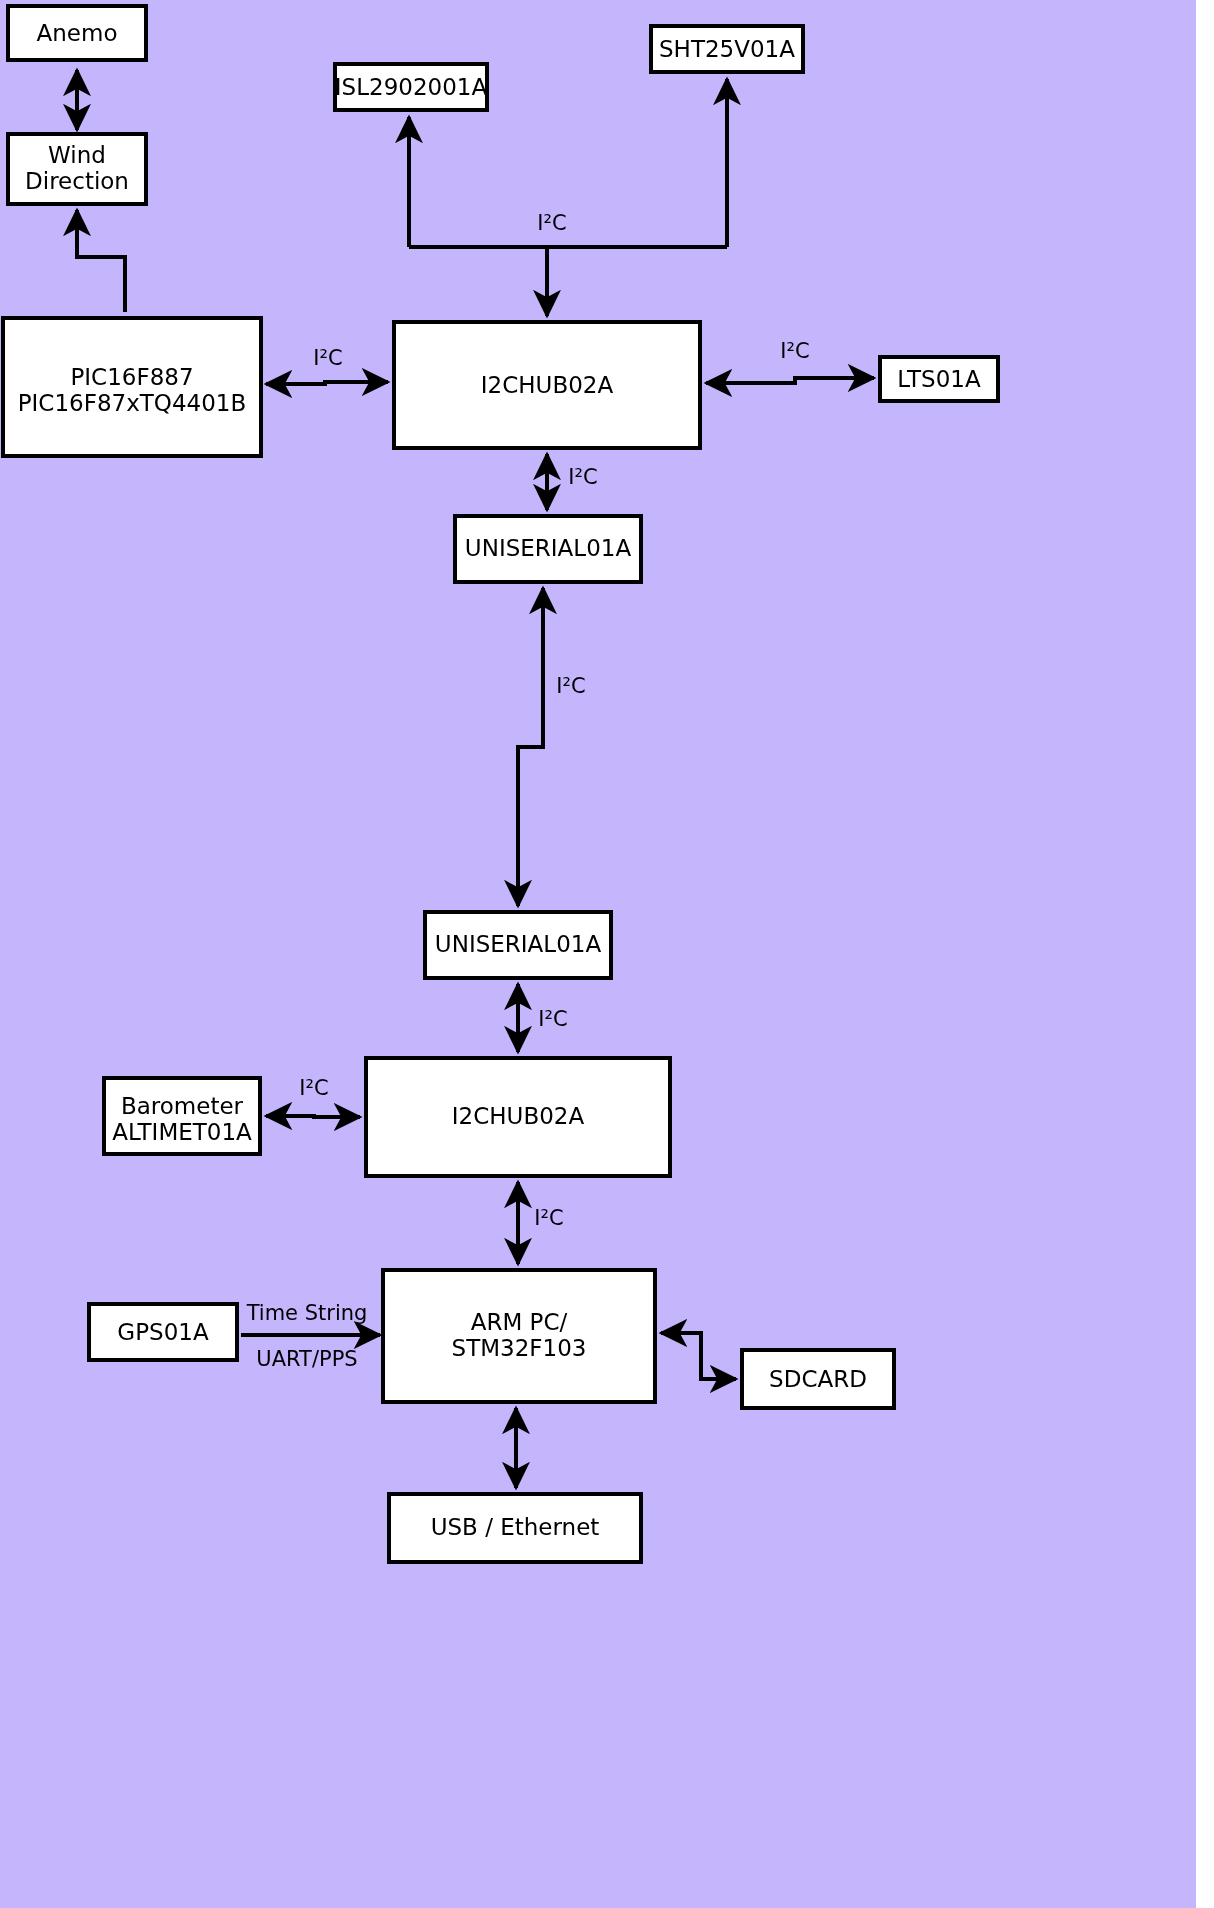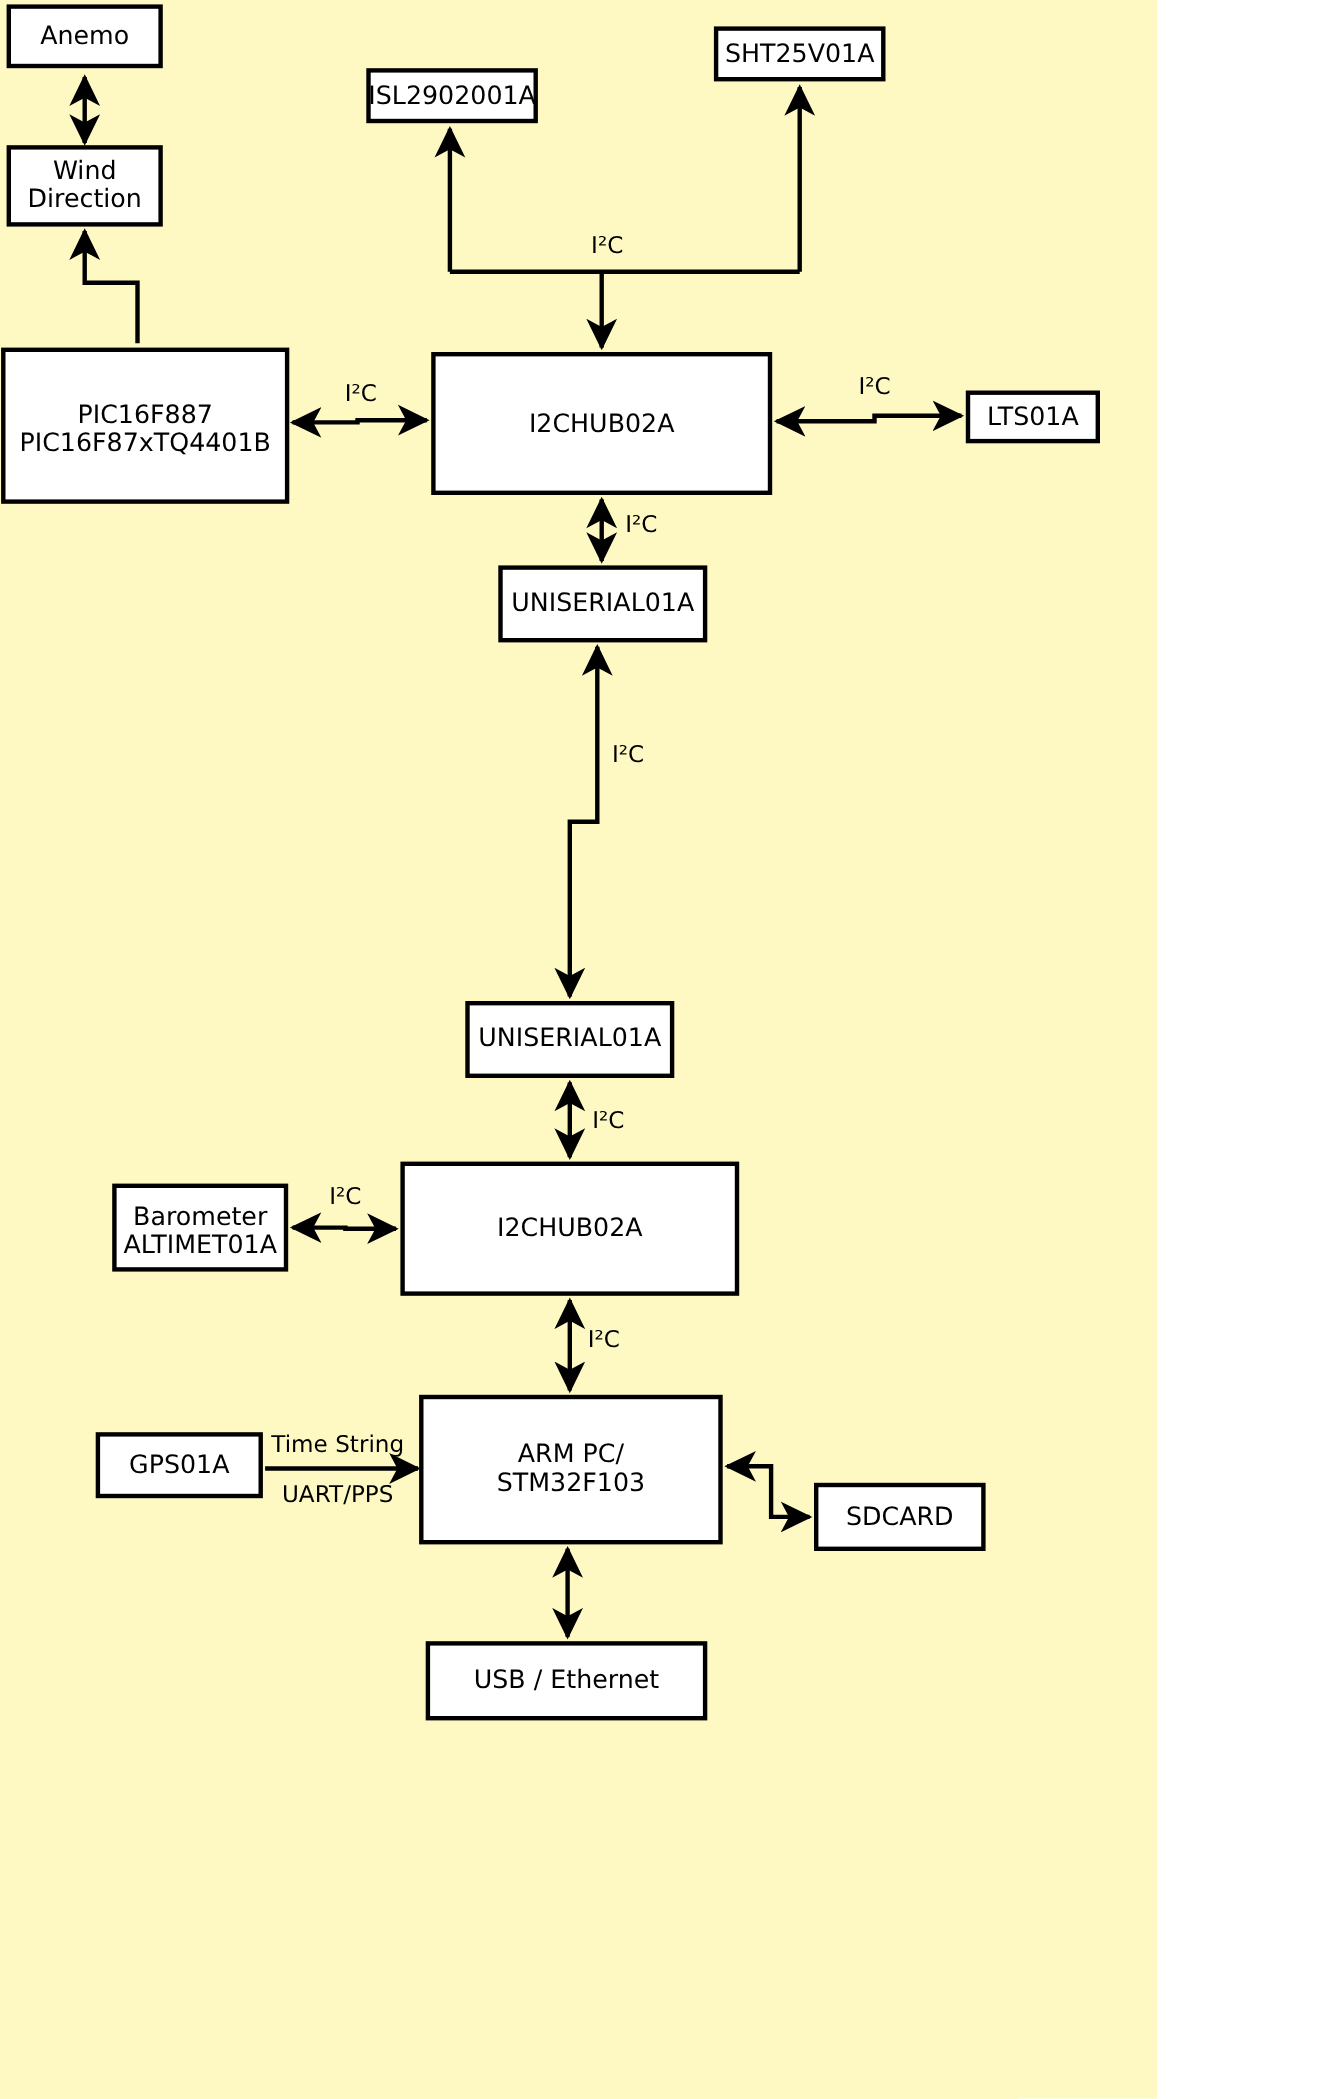--- a/index.html
+++ b/index.html
@@ -5,23 +5,23 @@
   html, body {
     margin: 0;
     padding: 0;
     background: #ffffff;
   }
   body {
     font-family: "DejaVu Sans", sans-serif;
   }
   #diagram-root {
     position: relative;
-    width: 1052px;
+    width: 1196px;
     height: 1908px;
-    background: #fef9c3;
+    background: #c4b5fd;
     overflow: hidden;
   }
   svg.diagram-canvas {
     position: absolute;
     top: 0;
     left: 0;
     width: 1214px;
     height: 1908px;
   }
   .node-box {

